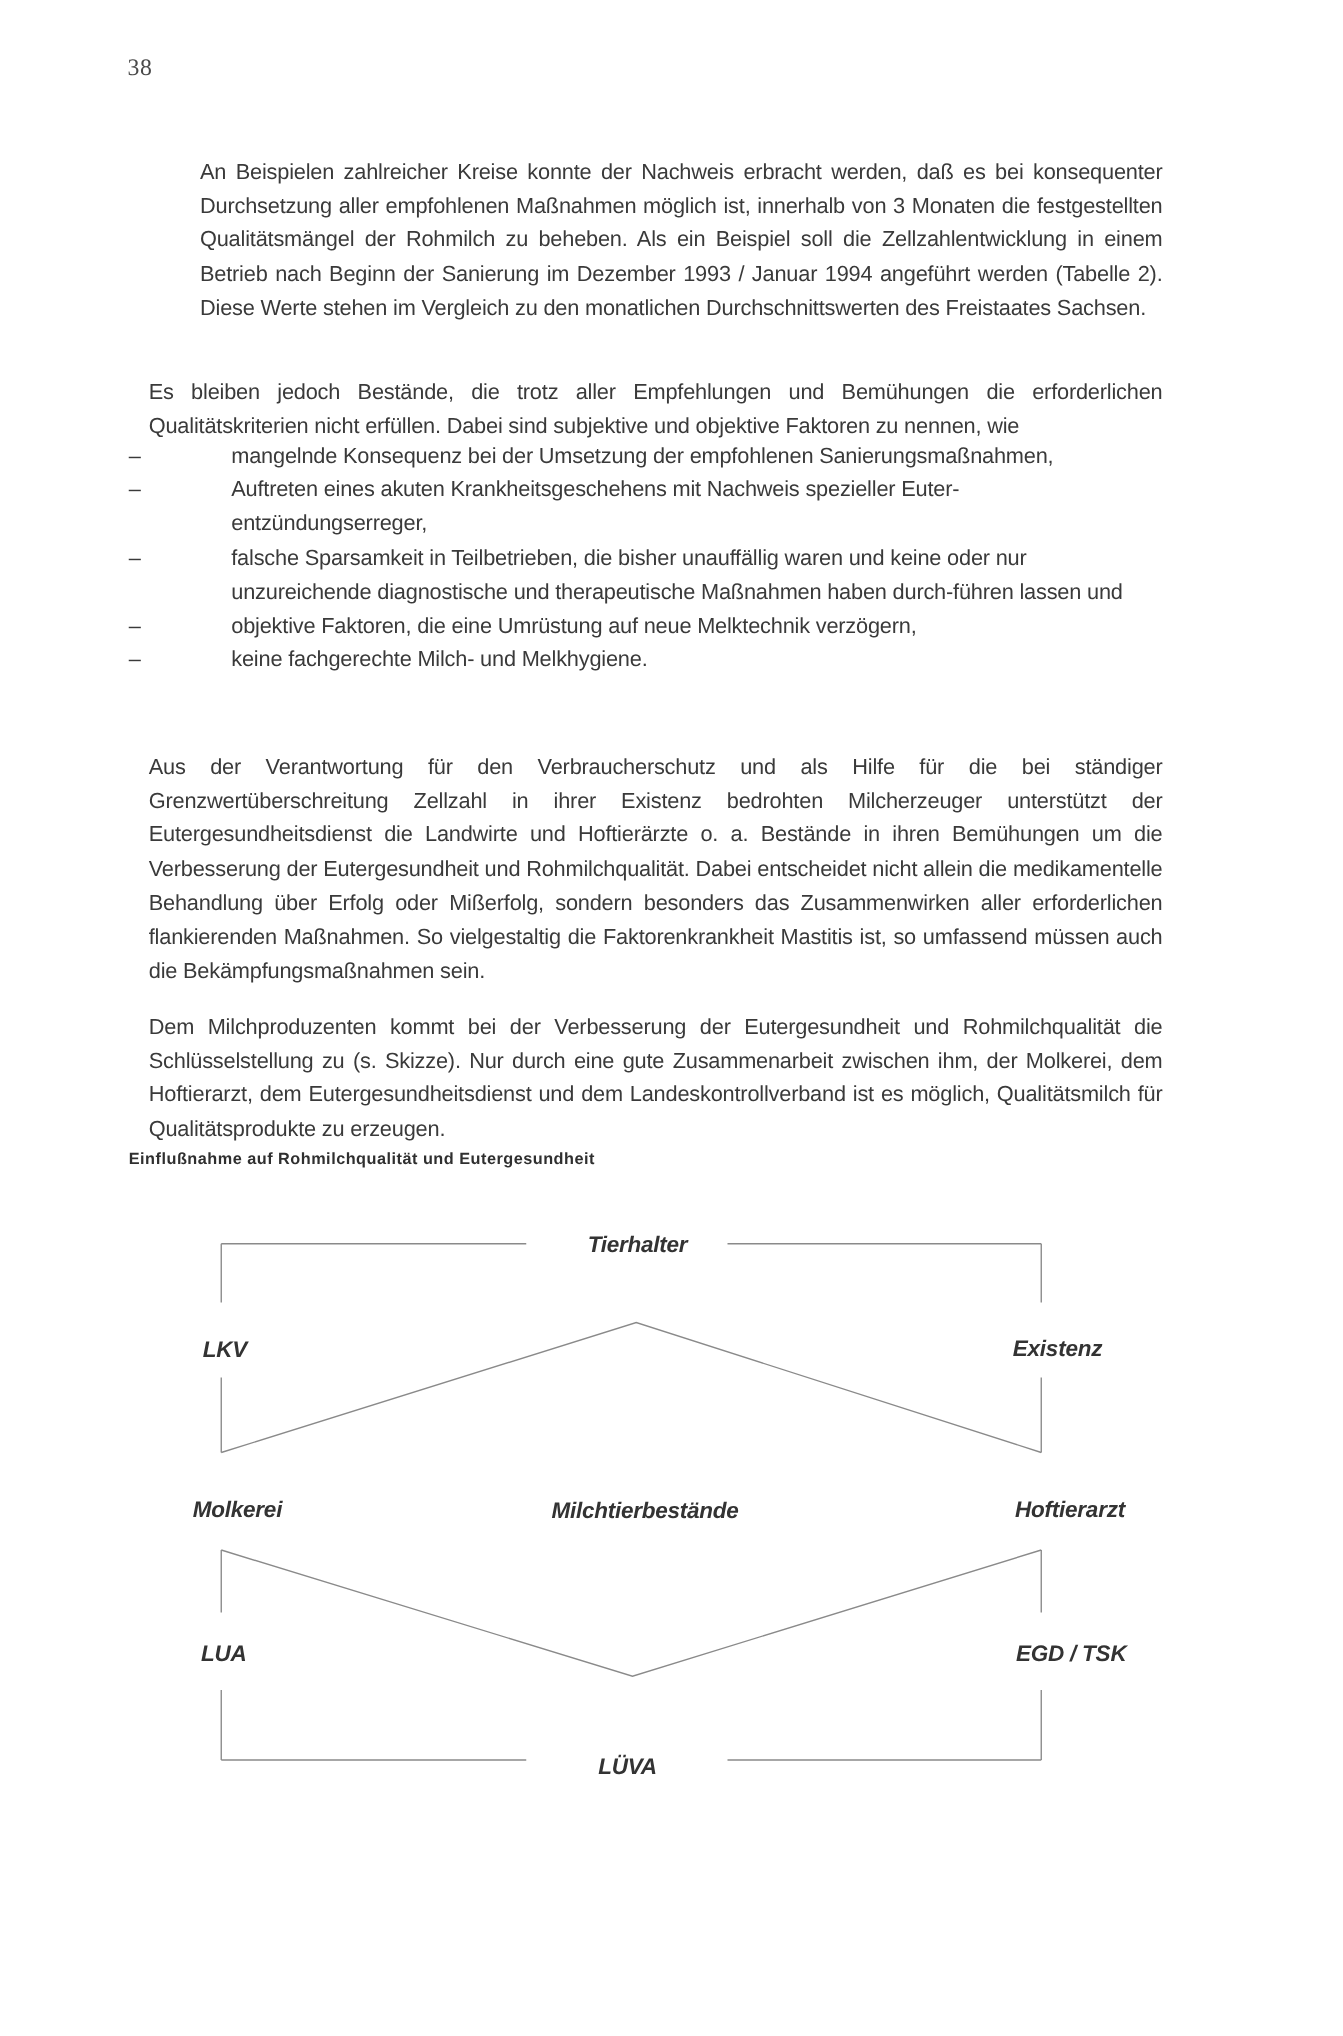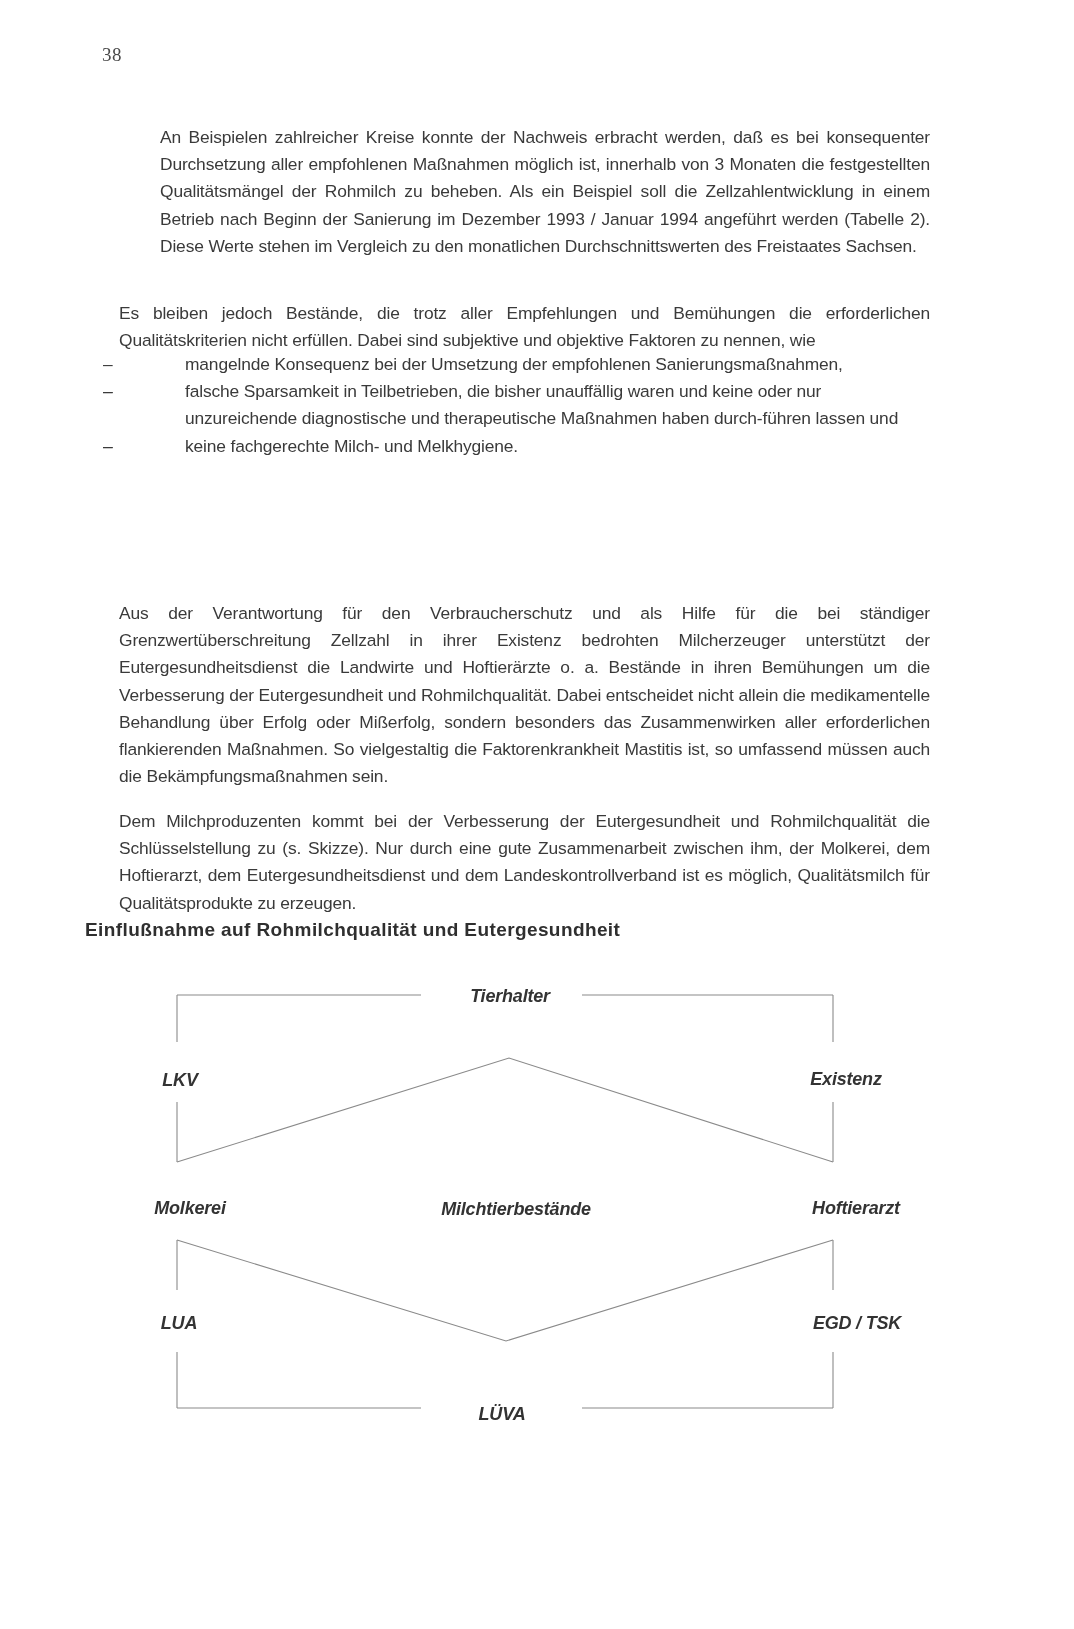--- a/index.html
+++ b/index.html
@@ -25,22 +25,22 @@
   #para-3 { left: 103px; top: 584px; width: 843px; }
   #para-4 { left: 103px; top: 792px; width: 843px; }
   .list {
     position: absolute; left: 103px; top: 351px; width: 843px;
     font-size: 17.4px; line-height: 27.2px; letter-spacing: -0.15px;
     margin: 0; padding: 0; list-style: none;
   }
   .list li { position: relative; padding-left: 82px; width: 700px; }
   .list li .dash { position: absolute; left: 0; top: 0; }
   .section-heading {
-    position: absolute; left: 85px; top: 919px;
-    font-size: 19px; font-weight: bold; color: #2f2f2f;
+    position: absolute; left: 103px; top: 919px;
+    font-size: 13px; font-weight: bold; color: #2f2f2f;
     letter-spacing: 0.4px;
   }
   .diagram { position: absolute; left: 0; top: 0; width: 1074px; height: 1629px; pointer-events: none; }
   .diagram line, .diagram polyline { stroke: #8a8a8a; stroke-width: 1.1; fill: none; }
   .node-label {
     position: absolute; font-size: 18px; font-weight: bold; color: #333333;
     white-space: nowrap; transform: translate(-50%, -50%);
     letter-spacing: -0.2px;
     font-style: italic;
   }
@@ -58,27 +58,29 @@
   <p>Es bleiben jedoch Bestände, die trotz aller Empfehlungen und Bemühungen die erforderlichen Qualitätskriterien nicht erfüllen. Dabei sind subjektive und objektive Faktoren zu nennen, wie</p>
 </div>
 
 <ul class="list">
   <li>
     <span class="dash">–</span>
     <span>mangelnde Konsequenz bei der Umsetzung der empfohlenen Sanierungsmaßnahmen,</span>
   </li>
   <li>
     <span class="dash">–</span>
+    <span>Auftreten eines akuten Krankheitsgeschehens mit Nachweis spezieller Euter-entzündungserreger,</span>
   </li>
   <li style="width:720px;">
     <span class="dash">–</span>
     <span>falsche Sparsamkeit in Teilbetrieben, die bisher unauffällig waren und keine oder nur unzureichende diagnostische und therapeutische Maßnahmen haben durch-führen lassen und</span>
   </li>
   <li>
     <span class="dash">–</span>
+    <span>objektive Faktoren, die eine Umrüstung auf neue Melktechnik verzögern,</span>
   </li>
   <li>
     <span class="dash">–</span>
     <span>keine fachgerechte Milch- und Melkhygiene.</span>
   </li>
 </ul>
 
 <div class="text-block" id="para-3">
   <p>Aus der Verantwortung für den Verbraucherschutz und als Hilfe für die bei ständiger Grenzwertüberschreitung Zellzahl in ihrer Existenz bedrohten Milcherzeuger unterstützt der Eutergesundheitsdienst die Landwirte und Hoftierärzte o. a. Bestände in ihren Bemühungen um die Verbesserung der Eutergesundheit und Rohmilchqualität. Dabei entscheidet nicht allein die medikamentelle Behandlung über Erfolg oder Mißerfolg, sondern besonders das Zusammenwirken aller erforderlichen flankierenden Maßnahmen. So vielgestaltig die Faktorenkrankheit Mastitis ist, so umfassend müssen auch die Bekämpfungsmaßnahmen sein.</p>
 </div>

